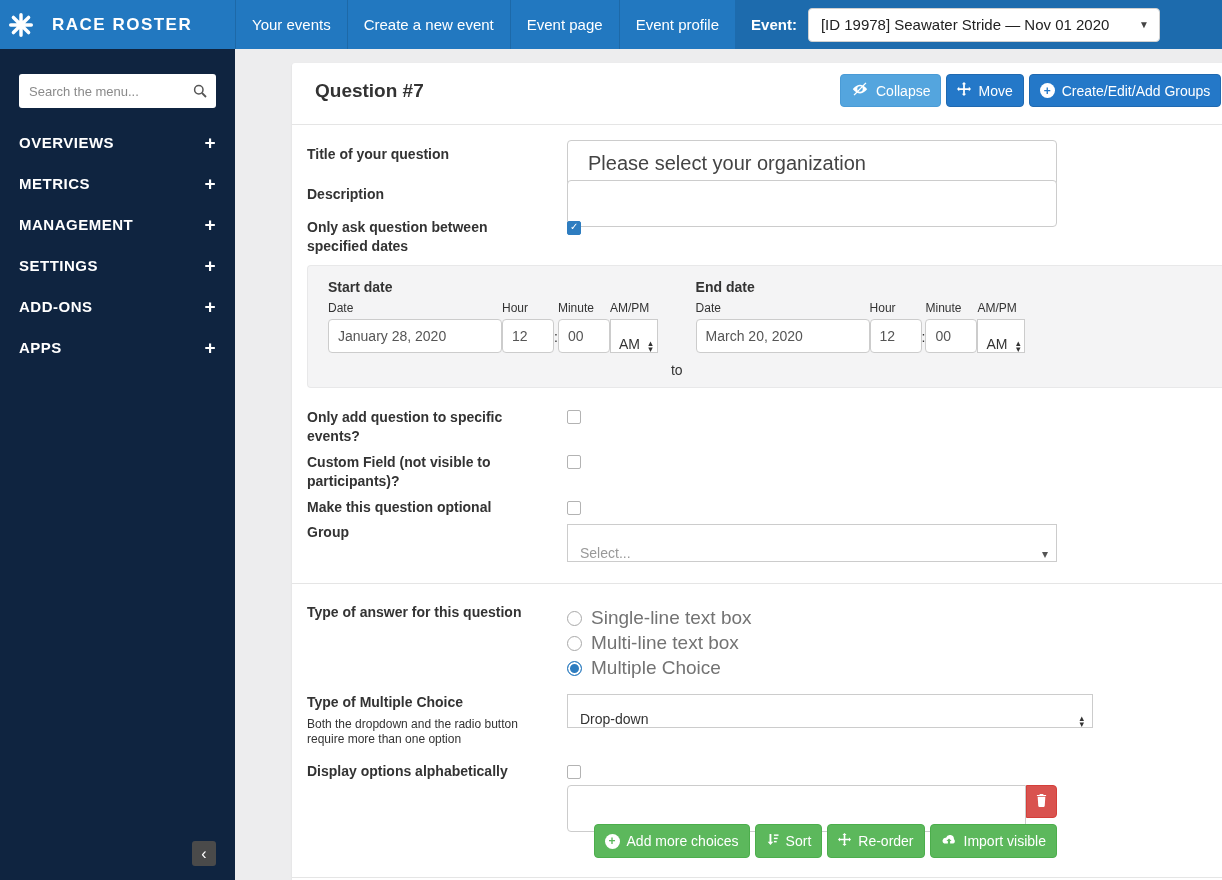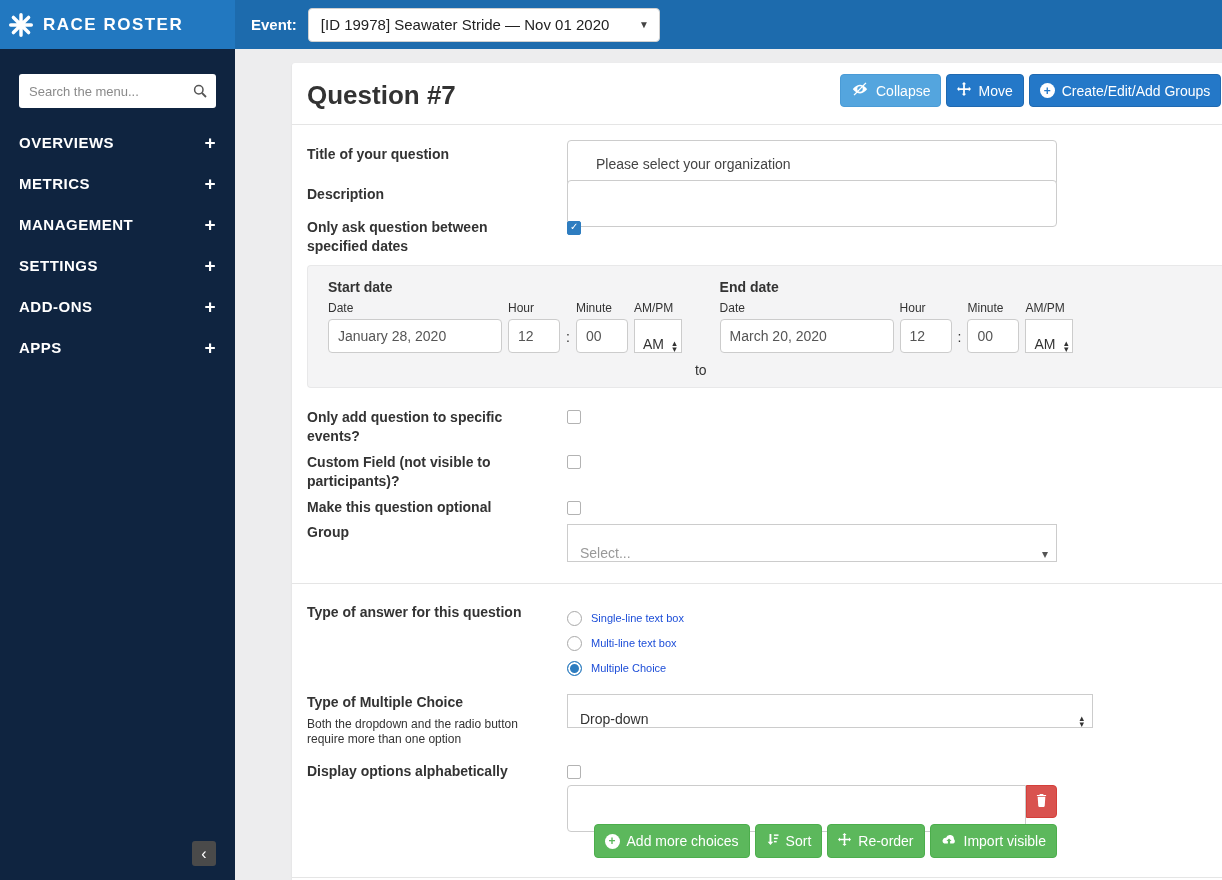--- a/index.html
+++ b/index.html
@@ -4,21 +4,21 @@
 <style>
   * { box-sizing: border-box; }
   html,body { margin:0; padding:0; }
   body {
     width:1222px; height:880px; overflow:hidden; position:relative;
     font-family:"Liberation Sans","DejaVu Sans",sans-serif;
     background:#ededee; color:#333;
   }
   
   .navbar { position:absolute; top:0; left:0; right:0; height:49px; background:#2278c0; display:flex; align-items:stretch; z-index:5; }
-  .brand { width:235px; flex:0 0 235px; display:flex; align-items:center; gap:9px; padding-left:8px; }
+  .brand { width:235px; flex:0 0 235px; display:flex; align-items:center; gap:18px; padding-left:8px; }
   .logo svg { display:block; }
   .brand-text { color:#fff; font-weight:bold; font-size:17px; letter-spacing:1.5px; white-space:nowrap; }
   .nav-links { display:flex; align-items:stretch; }
   .nav-link { display:flex; align-items:center; padding:0 16px; color:#fff; font-size:15px; text-decoration:none; cursor:pointer; border-left:1px solid rgba(0,0,0,.12); white-space:nowrap; }
   .nav-event { flex:1; background:#1d6bad; display:flex; align-items:center; gap:11px; padding-left:16px; }
   .event-label { color:#fff; font-weight:bold; font-size:15px; }
   .event-select { width:352px; height:34px; background:#fff; border:1px solid #d0d0d0; border-radius:4px; display:flex; align-items:center; justify-content:space-between; padding:0 10px 0 12px; font-size:15px; color:#222; cursor:pointer; }
   .event-caret { font-size:10px; color:#444; }
   
   .sidebar { position:absolute; top:49px; left:0; width:235px; bottom:0; background:#0f2440; z-index:4; }
@@ -26,82 +26,88 @@
   .search-box input { flex:1; min-width:0; border:0; outline:0; background:transparent; padding:0 0 0 10px; font-size:13px; color:#333; font-family:inherit; }
   .search-box input::placeholder { color:#8a8a8a; }
   .search-icon { width:32px; display:flex; justify-content:center; cursor:pointer; }
   .side-menu { position:absolute; top:73px; left:0; right:0; }
   .side-item { height:41px; display:flex; align-items:center; justify-content:space-between; padding:0 19px; color:#fff; font-weight:bold; font-size:15px; letter-spacing:.5px; cursor:pointer; }
   .side-plus { font-size:19px; font-weight:bold; line-height:1; }
   .collapse-btn { position:absolute; bottom:14px; right:19px; width:24px; height:25px; background:#4a4a4a; border:0; border-radius:3px; color:#fff; font-size:16px; line-height:25px; padding:0; cursor:pointer; font-family:inherit; }
   
   .content { position:absolute; top:49px; left:235px; right:0; bottom:0; overflow:hidden; background:#ededee; }
   .card { position:absolute; top:14px; left:57px; width:1010px; height:840px; background:#fff; border-radius:3px; box-shadow:0 1px 2px rgba(0,0,0,.1); }
-  .card-title { position:absolute; top:17px; left:15px; margin:0; font-size:26px; font-weight:bold; color:#333; }
+  .card-title { position:absolute; top:17px; left:23px; margin:0; font-size:19px; font-weight:bold; color:#333; }
   .header-btns { position:absolute; top:11px; left:548px; display:flex; gap:5px; }
   .btn { height:33px; border-radius:4px; border:1px solid transparent; color:#fff; font-size:14px; font-family:inherit; display:inline-flex; align-items:center; gap:7px; padding:0 10px; cursor:pointer; white-space:nowrap; }
   .btn-light   { background:#54a5de; border-color:#4a9bd6; }
   .btn-primary { background:#2478c8; border-color:#2069b0; }
   .btn-success { background:#5cb85c; border-color:#4cae4c; height:34px; }
   .pc { width:15px; height:15px; border-radius:50%; background:#fff; display:inline-flex; align-items:center; justify-content:center; font-weight:bold; font-size:12px; line-height:1; }
   .btn-primary .pc { color:#2478c8; }
   .btn-success .pc { color:#5cb85c; }
   .divider { position:absolute; left:0; width:100%; border-top:1px solid #e5e5e5; }
   
   .flabel { position:absolute; left:15px; width:240px; font-weight:bold; font-size:14px; color:#333; line-height:19px; }
   .flabel.narrow { width:205px; }
   .help-text { position:absolute; left:15px; width:225px; font-size:12px; line-height:15px; color:#333; }
   .ctrl { position:absolute; left:275px; }
-  .tinput { width:490px; height:47px; border:1px solid #ccc; border-radius:4px; padding:6px 28px; font-size:14px; color:#444; font-family:inherit; background:#fff; outline:none; }
+  .tinput { width:490px; height:47px; border:1px solid #ccc; border-radius:4px; padding:6px 20px; font-size:20px; color:#444; font-family:inherit; background:#fff; outline:none; }
   .cb { position:absolute; left:275px; width:14px; height:14px; background:#fff; border:1px solid #b3b3b3; border-radius:2px; cursor:pointer; }
   .cb.checked { background:#2e7dc0; border-color:#2e7dc0; }
   .cb.checked::after { content:"✓"; position:absolute; left:2px; top:-1px; color:#fff; font-size:10px; font-weight:bold; }
   .fselect { border:1px solid #ccc; border-radius:0; background:#fff; display:flex; align-items:flex-end; justify-content:space-between; padding:0 8px 0 12px; font-size:14px; cursor:pointer; }
   .placeholder-text { color:#999; }
   .select-caret { font-size:12px; color:#555; }
   .spin { display:flex; flex-direction:column; align-items:center; line-height:6px; font-size:9px; color:#333; }
   .spin i { font-style:normal; }
   
   .date-panel { position:absolute; top:202px; left:15px; width:calc(100% - 15px); height:123px; background:#f4f4f5; border:1px solid #e8e8e9; border-right:0; border-radius:4px 0 0 4px; padding:13px 0 0 20px; display:flex; align-items:flex-start; }
   .dp-title { font-weight:bold; font-size:14px; margin-bottom:6px; }
-  .dp-cols { display:flex; align-items:flex-end; gap:6px; }
+  .dp-cols { display:flex; align-items:flex-end; gap:0; }
   .dp-col { display:flex; flex-direction:column; gap:4px; }
   .dp-col label { font-size:12px; color:#333; }
   .dp-input { height:34px; border:1px solid #ccc; border-radius:4px; padding:6px 9px; font-size:14px; color:#555; font-family:inherit; background:#fff; outline:none; }
   .dp-date { width:174px; }
   .dp-sm { width:52px; }
   .dp-colon { padding-bottom:8px; font-size:14px; }
   .dp-ampm { width:48px; height:34px; padding:0 4px 0 8px; }
   .dp-to { align-self:flex-end; padding-bottom:9px; margin:0 13px; font-size:14px; }
   
   .radios { position:absolute; top:547px; left:275px; }
   .radio-row { display:flex; align-items:center; gap:9px; margin-bottom:9px; cursor:pointer; height:16px; }
   .radio { width:15px; height:15px; border-radius:50%; background:#fff; border:1px solid #a9a9a9; flex:0 0 15px; }
   .radio.checked { background:#2e7dc0; border-color:#2e7dc0; box-shadow:inset 0 0 0 2px #fff; }
-  .radio-label { font-size:11px; color:#1d4ed8; }
+  .radio-label { font-size:19px; color:#737373; }
   
   .choice-group { position:absolute; top:722px; left:275px; width:490px; display:flex; }
   .choice-group .tinput { flex:1; width:auto; border-radius:4px 0 0 4px; }
   .del-btn { width:31px; height:33px; background:#d9534f; border:1px solid #d43f3a; border-radius:0 4px 4px 0; display:flex; align-items:center; justify-content:center; cursor:pointer; padding:0; }
   .action-row { position:absolute; top:761px; left:275px; width:490px; display:flex; justify-content:flex-end; gap:5px; }
 </style>
 </head>
 <body>
 
 <header class="navbar">
   <div class="brand">
     <span class="logo">
       <svg width="26" height="26" viewBox="0 0 24 24">
           <g stroke="#fff" stroke-width="3.2" stroke-linecap="round">
             <path d="M5 5l14 14M19 5L5 19M12 2.5v19M2.5 12h19" fill="none"></path>
           </g>
         </svg>
     </span>
     <span class="brand-text">RACE ROSTER</span>
   </div>
+  <nav class="nav-links">
+    <a class="nav-link">Your events</a>
+    <a class="nav-link">Create a new event</a>
+    <a class="nav-link">Event page</a>
+    <a class="nav-link">Event profile</a>
+  </nav>
   <div class="nav-event">
     <span class="event-label">Event:</span>
     <div class="event-select">
       <span>[ID 19978] Seawater Stride — Nov 01 2020</span>
       <span class="event-caret">▼</span>
     </div>
   </div>
 </header>
 
 <aside class="sidebar">

